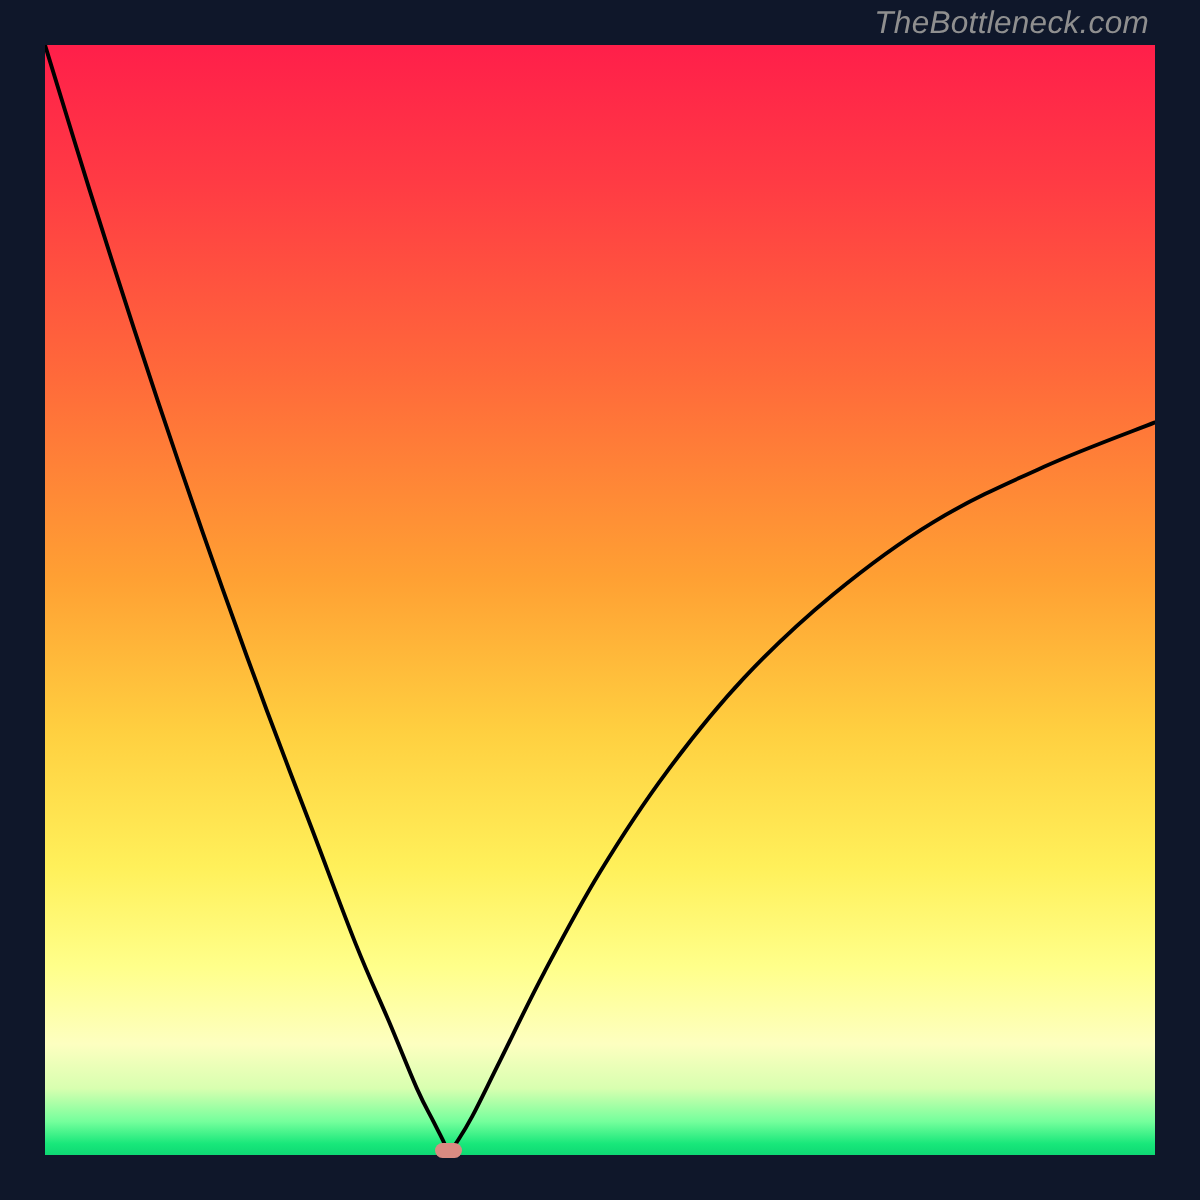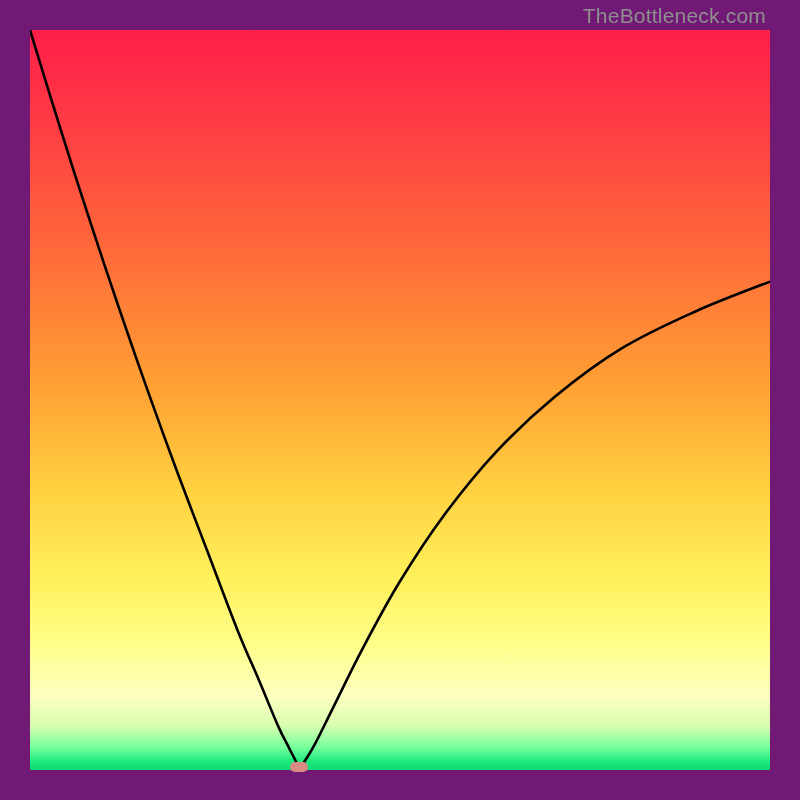--- a/index.html
+++ b/index.html
@@ -7,21 +7,22 @@
     padding: 0;
     width: 800px;
     height: 800px;
     overflow: hidden;
     background: #000;
     font-family: Arial, Helvetica, sans-serif;
   }
   .frame {
     position: absolute;
     inset: 0;
-    background: #701a75;
+    background: #0f172a;
+    font-style: italic;
   }
   .plot-area {
     position: absolute;
     left: 30px;
     top: 30px;
     width: 740px;
     height: 740px;
     
     background: linear-gradient(
       to bottom,

